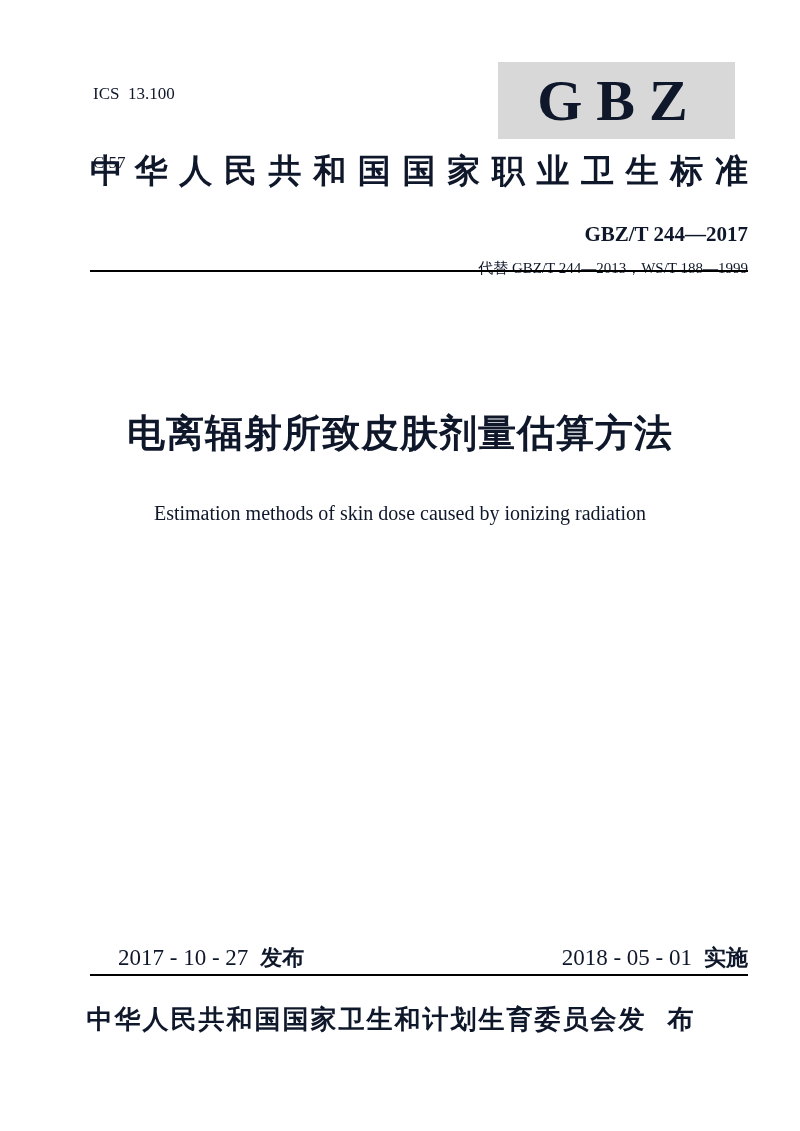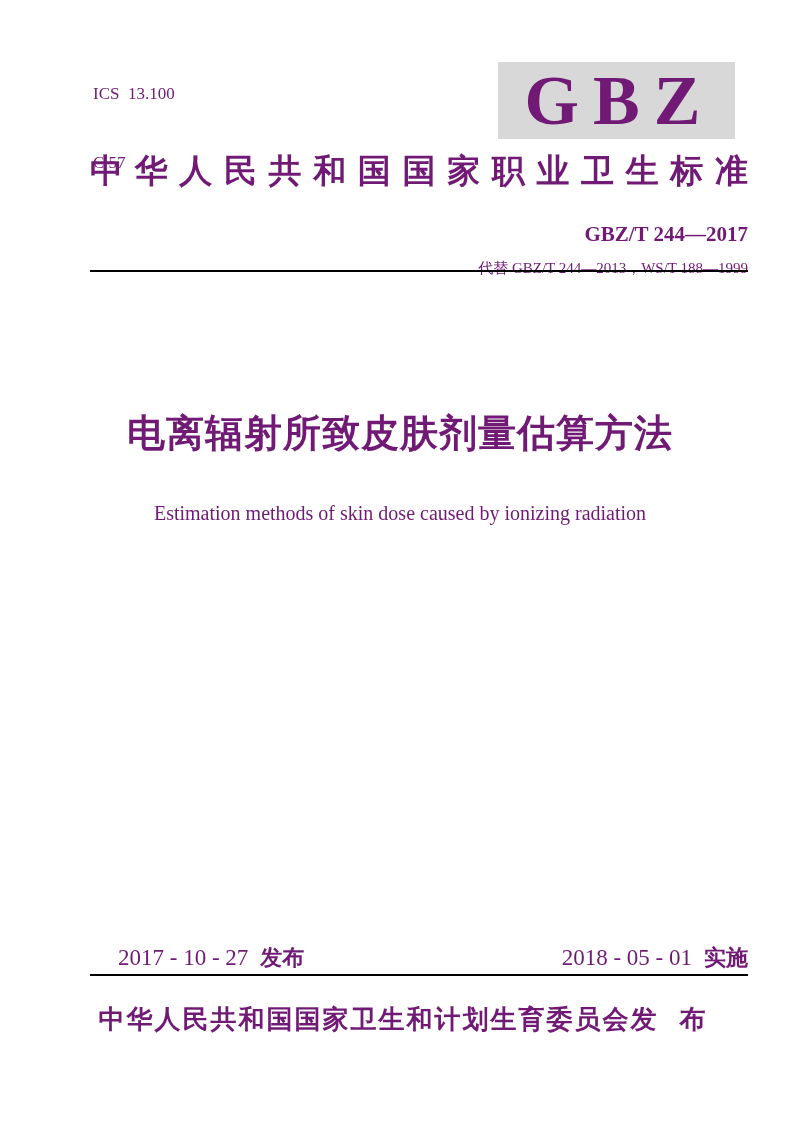--- a/index.html
+++ b/index.html
@@ -1,21 +1,21 @@
 <!DOCTYPE html>
 <html><head>
 <meta charset="utf-8">
 <style>
   html, body { margin: 0; padding: 0; background: #ffffff; }
   .page {
     position: relative;
     width: 800px;
     height: 1131px;
     background: #ffffff;
-    color: #701a75;
+    color: #0f172a;
     font-family: "Liberation Serif", serif;
     overflow: hidden;
   }
 
   
   .ics-block {
     position: absolute;
     left: 93px;
     top: 36px;
     font-family: "Liberation Serif", serif;
@@ -30,21 +30,21 @@
     left: 498px;
     top: 62px;
     width: 237px;
     height: 77px;
     background: #d8d8d8;
     display: flex;
     align-items: center;
     justify-content: center;
     font-family: "Liberation Serif", serif;
     font-weight: 700;
-    font-size: 70px;
+    font-size: 58px;
     letter-spacing: 14px;
     padding-left: 6px; 
     box-sizing: border-box;
     line-height: 1;
   }
 
   
   .header-title {
     position: absolute;
     left: 90px;
@@ -135,21 +135,20 @@
   }
 
   .issuer-row {
     position: absolute;
     left: 0;
     top: 1002px;
     width: 788px;
     display: flex;
     justify-content: center;
     align-items: baseline;
-    padding-left: 12px;
   }
   .issuer-name {
     font-family: "Liberation Sans", sans-serif;
     font-weight: 700;
     font-size: 26px;
     letter-spacing: 2px;
     white-space: nowrap;
   }
   .publish-label {
     font-family: "Liberation Sans", sans-serif;

